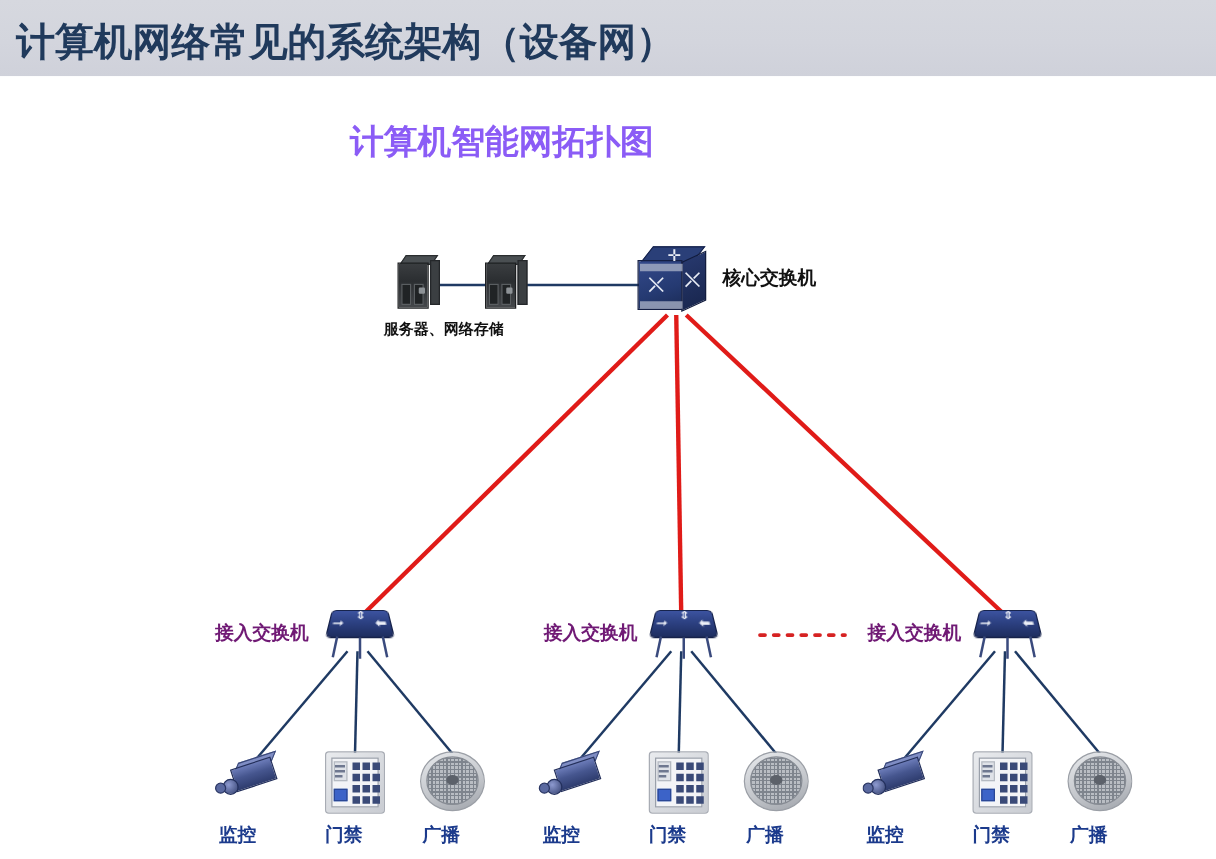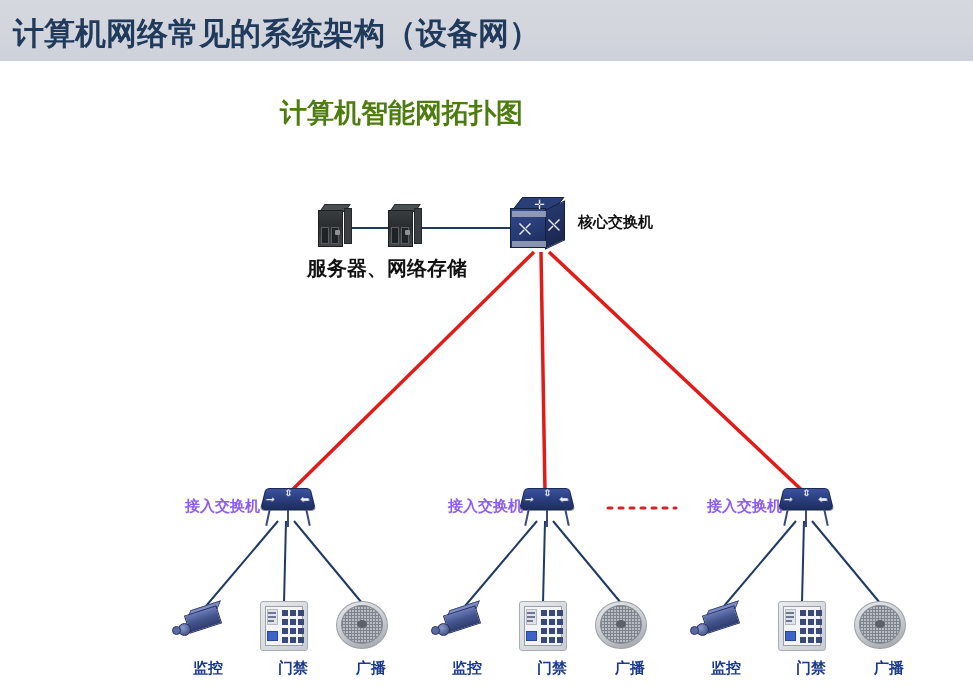--- a/index.html
+++ b/index.html
@@ -39,21 +39,21 @@
 
   
   #diagram-title {
     position: absolute;
     left: 0; top: 95px;
     width: 803px;
     text-align: center;
     font-family: "DejaVu Sans", "Liberation Sans", sans-serif;
     font-size: 27px;
     font-weight: bold;
-    color: #4d7c0f;
+    color: #8b5cf6;
     white-space: nowrap;
   }
 
   
   #links {
     position: absolute;
     left: 0; top: 0;
     width: 973px; height: 687px;
     pointer-events: none;
   }
@@ -285,30 +285,30 @@
     color: #2b3f7a;
     white-space: nowrap;
   }
 
   .lbl-core {
     font-family: "DejaVu Sans", "Liberation Sans", sans-serif;
     font-size: 15px; color: #111111;
   }
   .lbl-servers {
     font-family: "DejaVu Sans", "Liberation Sans", sans-serif;
-    font-size: 20px; color: #111111;
+    font-size: 12px; color: #111111;
   }
   .lbl-access {
     font-family: Liberation Sans, sans-serif;
-    font-size: 15px; color: #8b5cf6; margin-left: 13px;
+    font-size: 15px; color: #701a75;
   }
   .lbl-device {
     font-family: "DejaVu Sans", "Liberation Sans", sans-serif;
     font-size: 15px; color: #1b3a8c;
-    text-align: right;
+    text-align: left;
   }
 </style>
 </head>
 <body>
 
 <div id="page">
 
   <div id="header-bar">
     <div id="header-title">计算机网络常见的系统架构（设备网）</div>
   </div>

